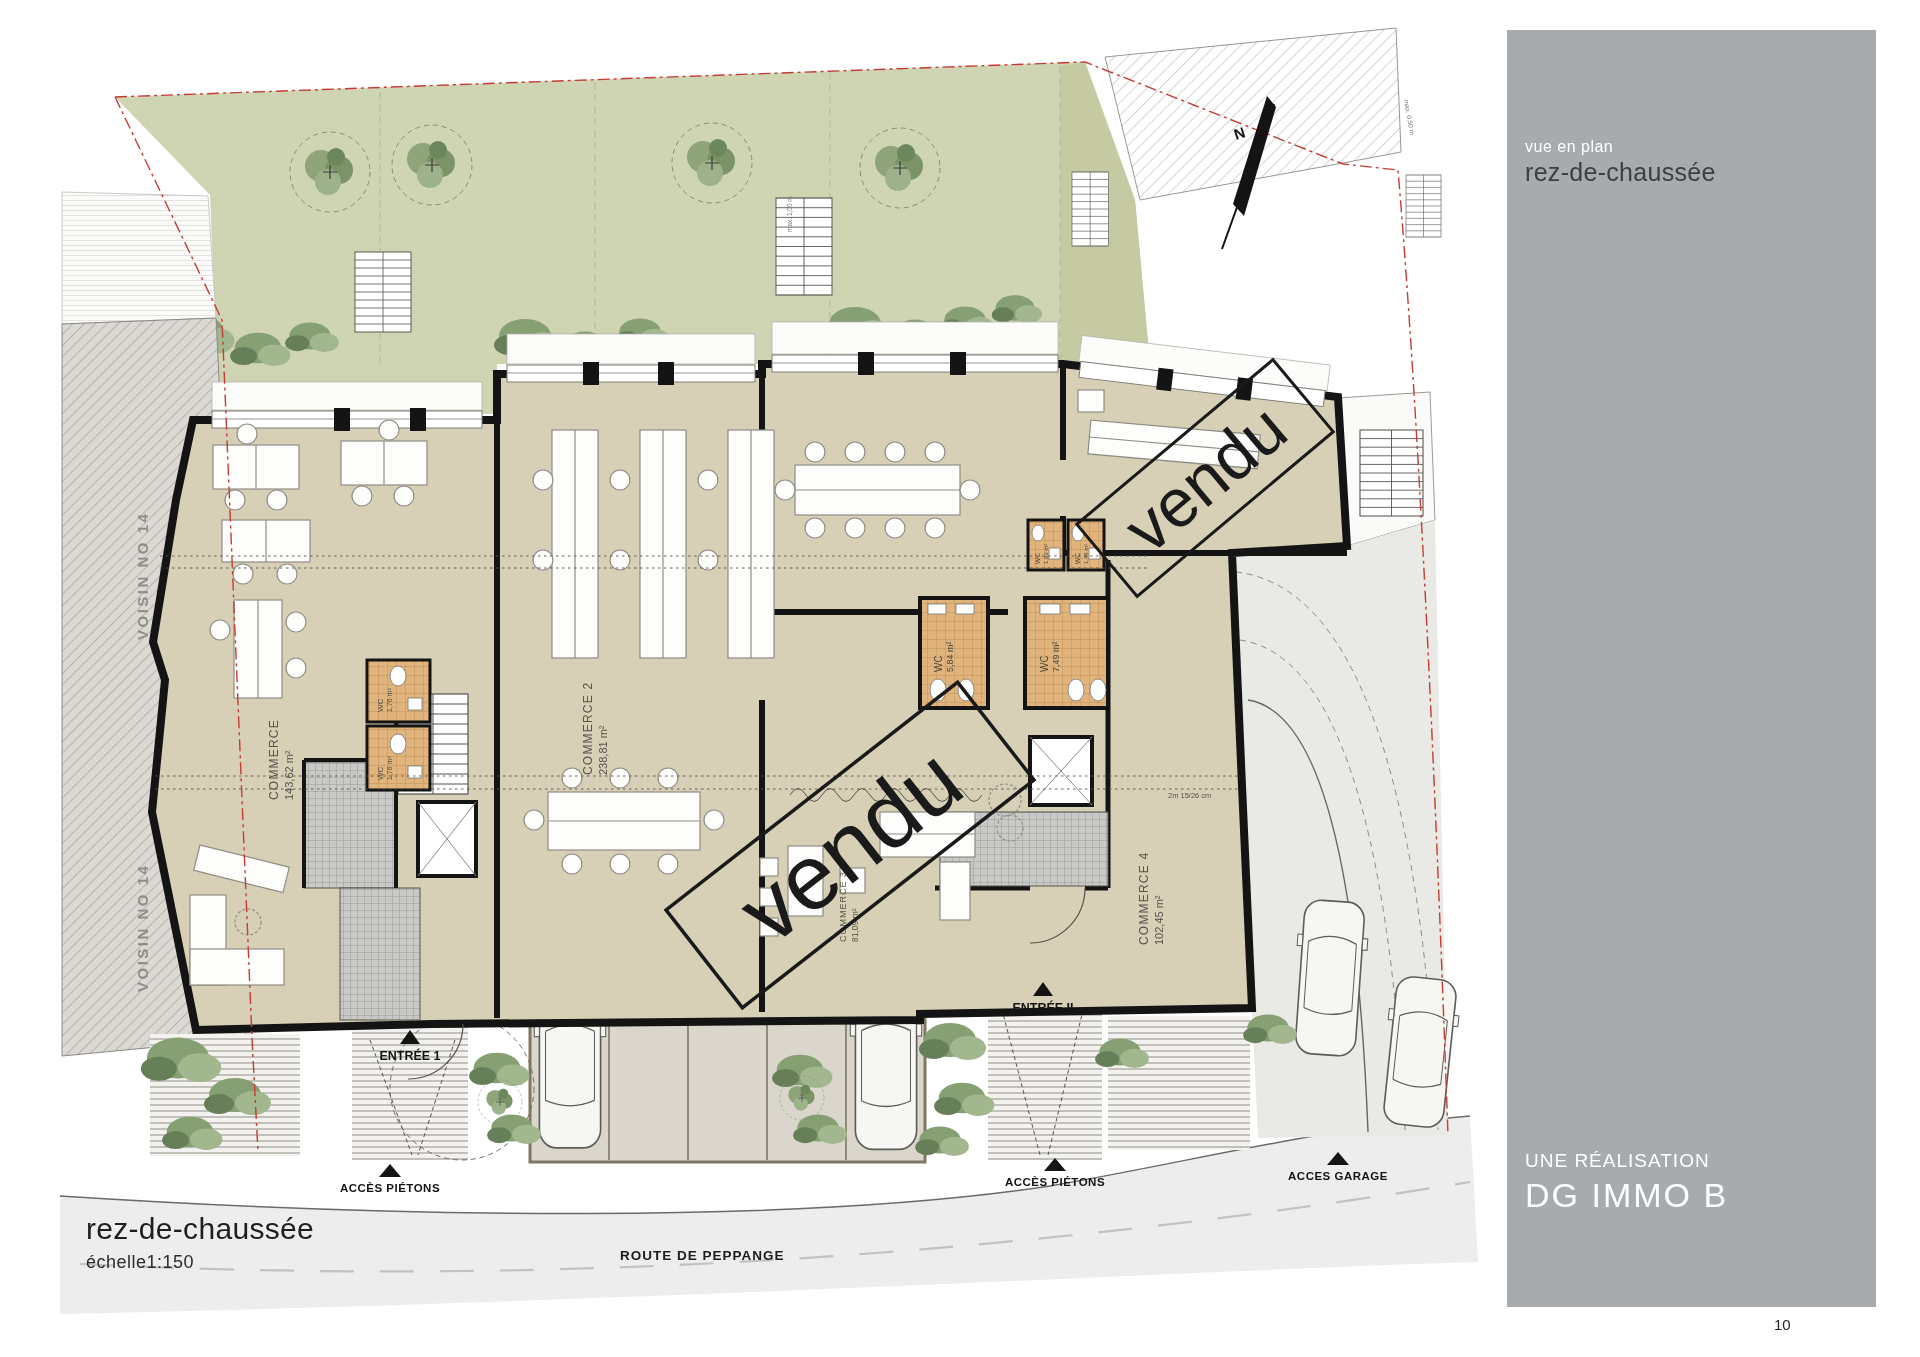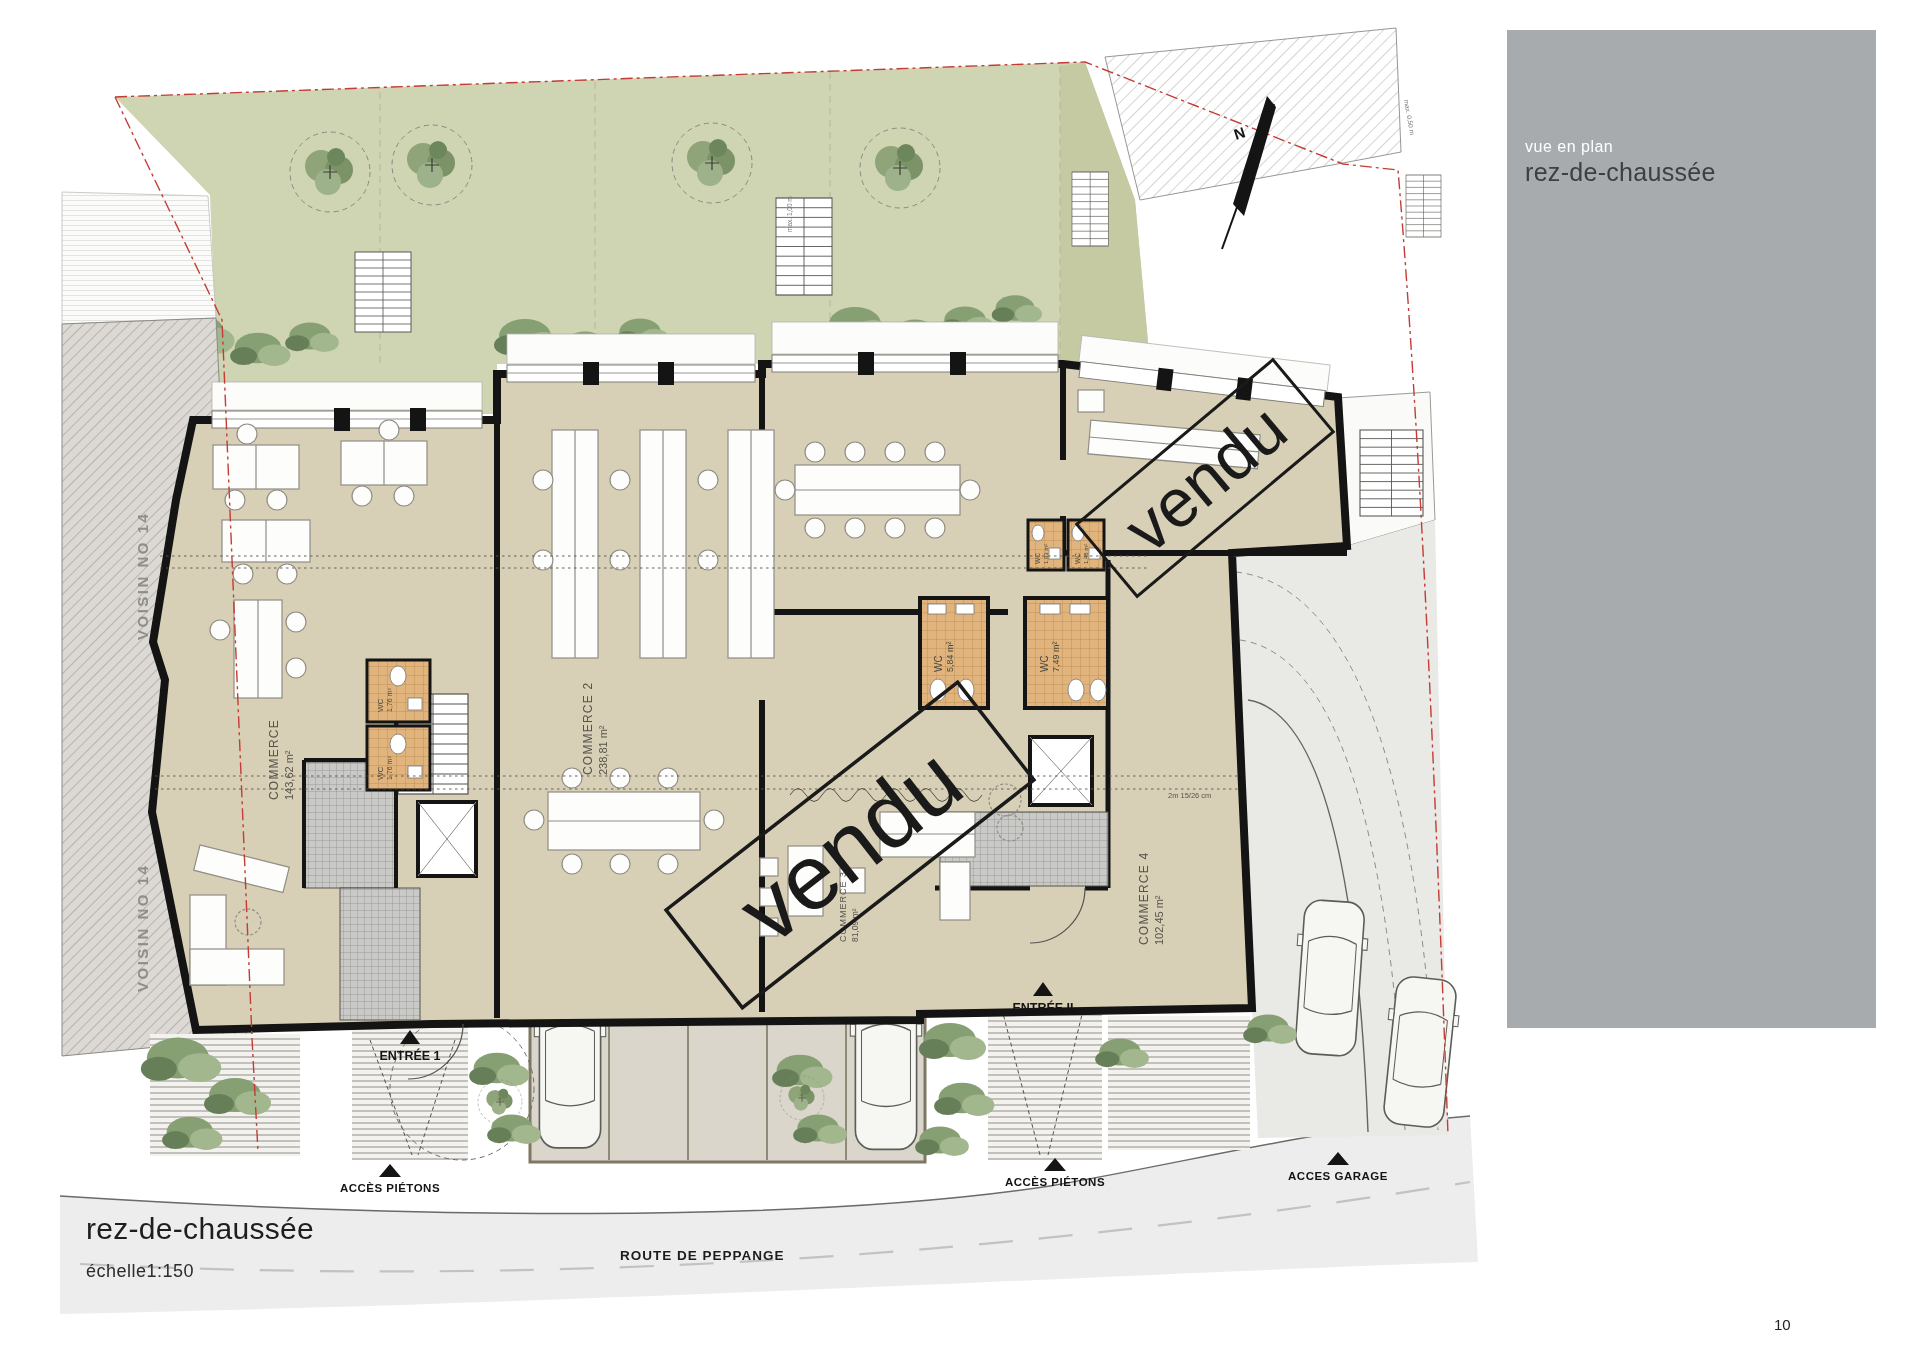--- a/index.html
+++ b/index.html
@@ -1,35 +1,35 @@
 <!DOCTYPE html>
 <html><head>
 <meta charset="utf-8">
 <style>
   html,body{margin:0;padding:0;background:#ffffff;width:1920px;height:1357px;
     font-family:"Liberation Sans",sans-serif;overflow:hidden;}
   #stage{position:relative;width:1920px;height:1357px;background:#fff;}
   #plan-svg{position:absolute;left:0;top:0;width:1920px;height:1357px;}
 
   
-  .sidebar{position:absolute;left:1507px;top:30px;width:369px;height:998px;
+  .sidebar{position:absolute;left:1507px;top:30px;width:369px;height:1277px;
     background:#a7abad;}
   .sidebar .top{position:absolute;left:18px;top:108px;}
   .sidebar .subtitle{color:#ffffff;font-size:16px;letter-spacing:.5px;}
   .sidebar .title{color:#3c4042;font-size:25px;margin-top:2px;letter-spacing:.3px;}
   .sidebar .bottom{position:absolute;left:18px;bottom:92px;}
   .sidebar .footer-label{color:#ffffff;font-size:19px;letter-spacing:1px;}
   .sidebar .footer-brand{color:#ffffff;font-size:34px;letter-spacing:2px;margin-top:4px;}
 
   .page-number{position:absolute;left:1774px;top:1316px;font-size:15px;color:#222;}
 
   
   .title-block{position:absolute;left:86px;top:1212px;color:#1e1e1e;}
   .title-block .tb-title{font-size:30px;letter-spacing:.3px;}
-  .title-block .tb-scale{font-size:18px;color:#2c2c2c;margin-top:15px;letter-spacing:.5px;}
+  .title-block .tb-scale{font-size:18px;color:#2c2c2c;margin-top:6px;letter-spacing:.5px;}
 </style>
 </head>
 <body>
 
 <div id="stage">
 
 <svg id="plan-svg" viewBox="0 0 1920 1357">
   <defs>
     <pattern id="hatch" width="8" height="8" patternUnits="userSpaceOnUse" patternTransform="rotate(45)">
       <rect width="8" height="8" fill="#dcd9d4"></rect>
@@ -445,20 +445,24 @@
         </g>
     <text x="1168" y="798" font-size="7.5" fill="#55534e">2m 15/26 cm</text>
   </g>
 </svg>
 
   <div class="sidebar">
     <div class="top">
       <div class="subtitle">vue en plan</div>
       <div class="title">rez-de-chaussée</div>
     </div>
+    <div class="bottom">
+      <div class="footer-label">UNE RÉALISATION</div>
+      <div class="footer-brand">DG IMMO B</div>
+    </div>
   </div>
 
   <div class="title-block">
     <div class="tb-title">rez-de-chaussée</div>
     <div class="tb-scale">échelle1:150</div>
   </div>
 
   <div class="page-number">10</div>
 </div>
 

